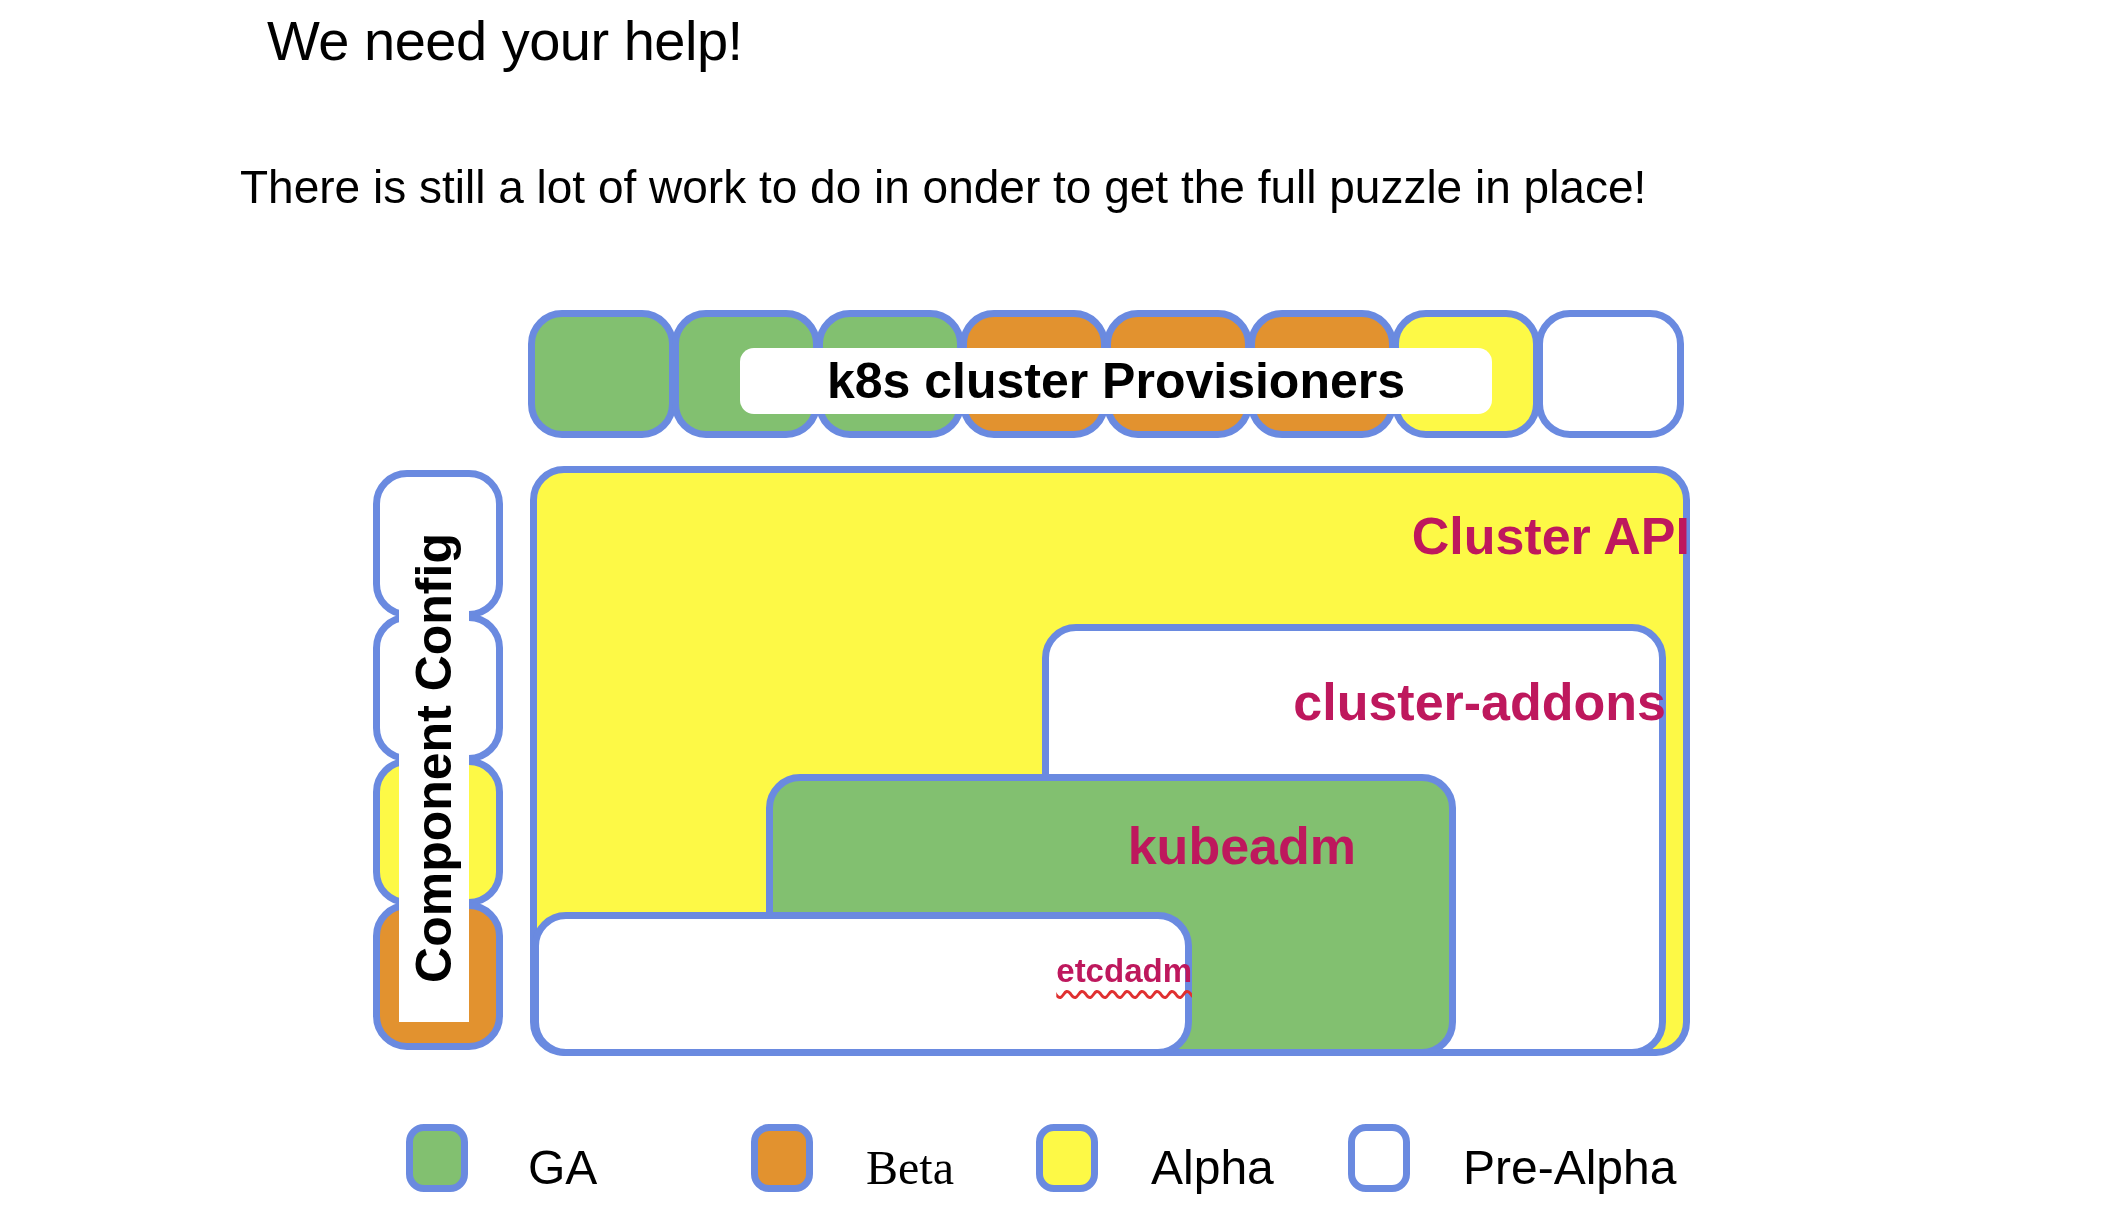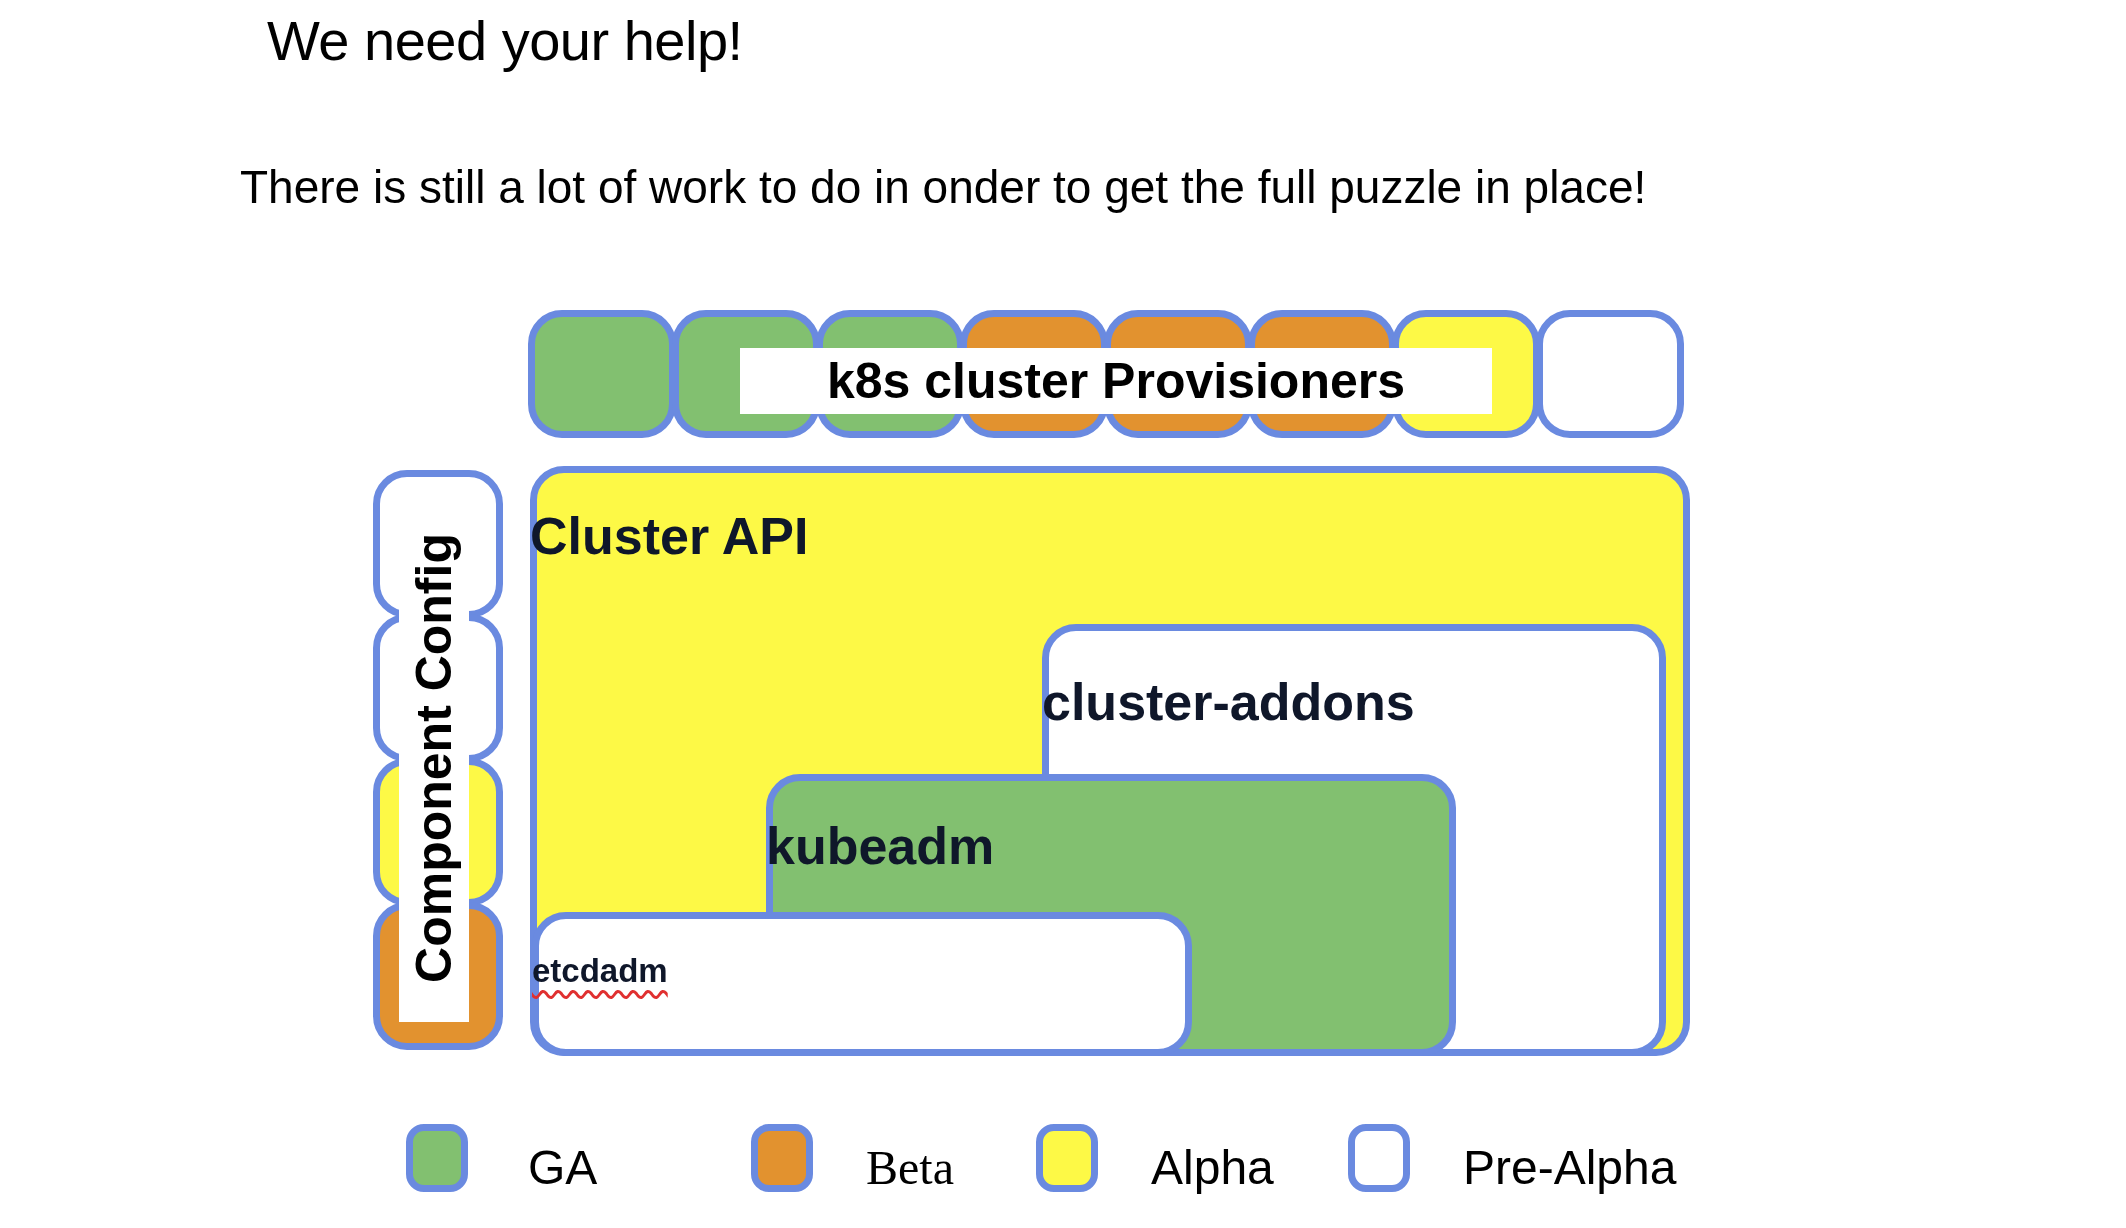--- a/index.html
+++ b/index.html
@@ -63,20 +63,21 @@
     color: #000000;
   }
 
   
   #provisioners-band {
     left: 740px;
     top: 348px;
     width: 752px;
     height: 66px;
     font-size: 50px;
+    border-radius: 14px;
   }
 
   
   #component-config-band {
     left: 399px;
     top: 494px;
     width: 70px;
     height: 528px;
   }
   #component-config-band .vtext {
@@ -84,23 +85,23 @@
     white-space: nowrap;
     font-size: 50px;
     font-weight: bold;
     line-height: 1;
   }
 
   
   .boxlabel {
     position: absolute;
     font-weight: bold;
-    color: #0f172a;
+    color: #be185d;
     white-space: nowrap;
-    text-align: left;
+    text-align: right;
   }
   #cluster-api-label      { left: 530px; top: 506px;  width: 1160px; font-size: 52px; }
   #cluster-addons-label   { left: 1042px; top: 672px;  width: 624px;  font-size: 52px; }
   #kubeadm-label          { left: 766px;  top: 816px;  width: 590px;  font-size: 52px; }
   #etcdadm-label          { left: 532px;  top: 952px;  width: 660px;  font-size: 33px;
                             text-decoration: underline wavy #e03030;
                             text-decoration-thickness: 3px;
                             text-underline-offset: 8px; }
 
   

